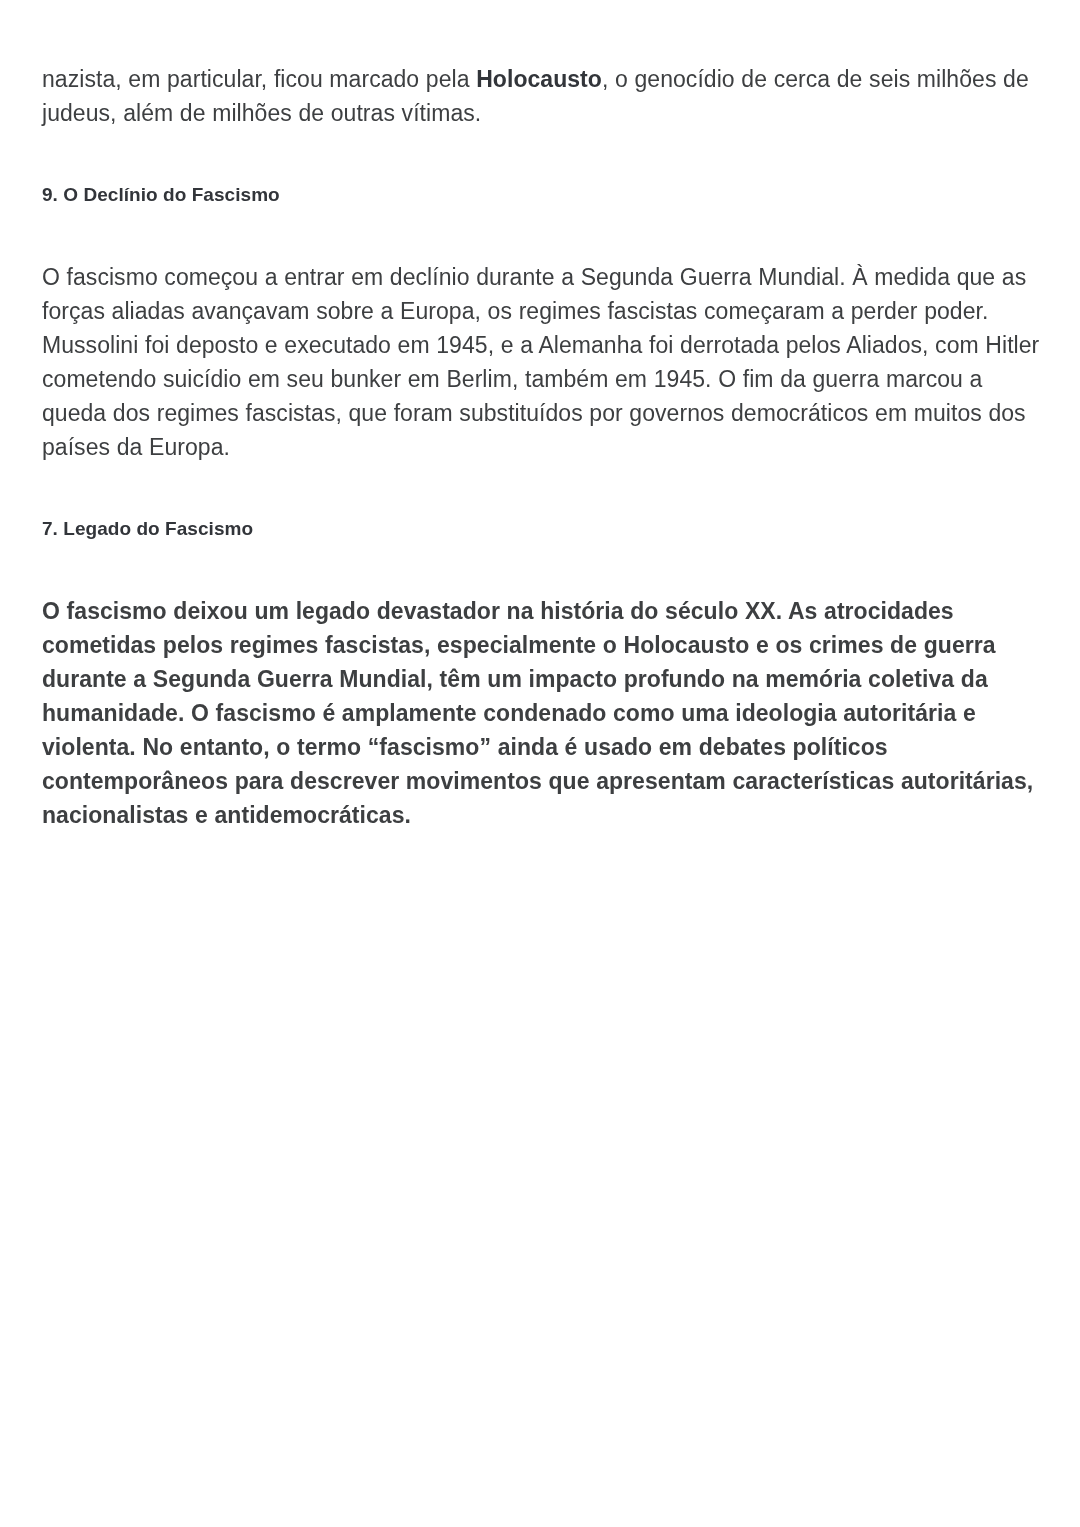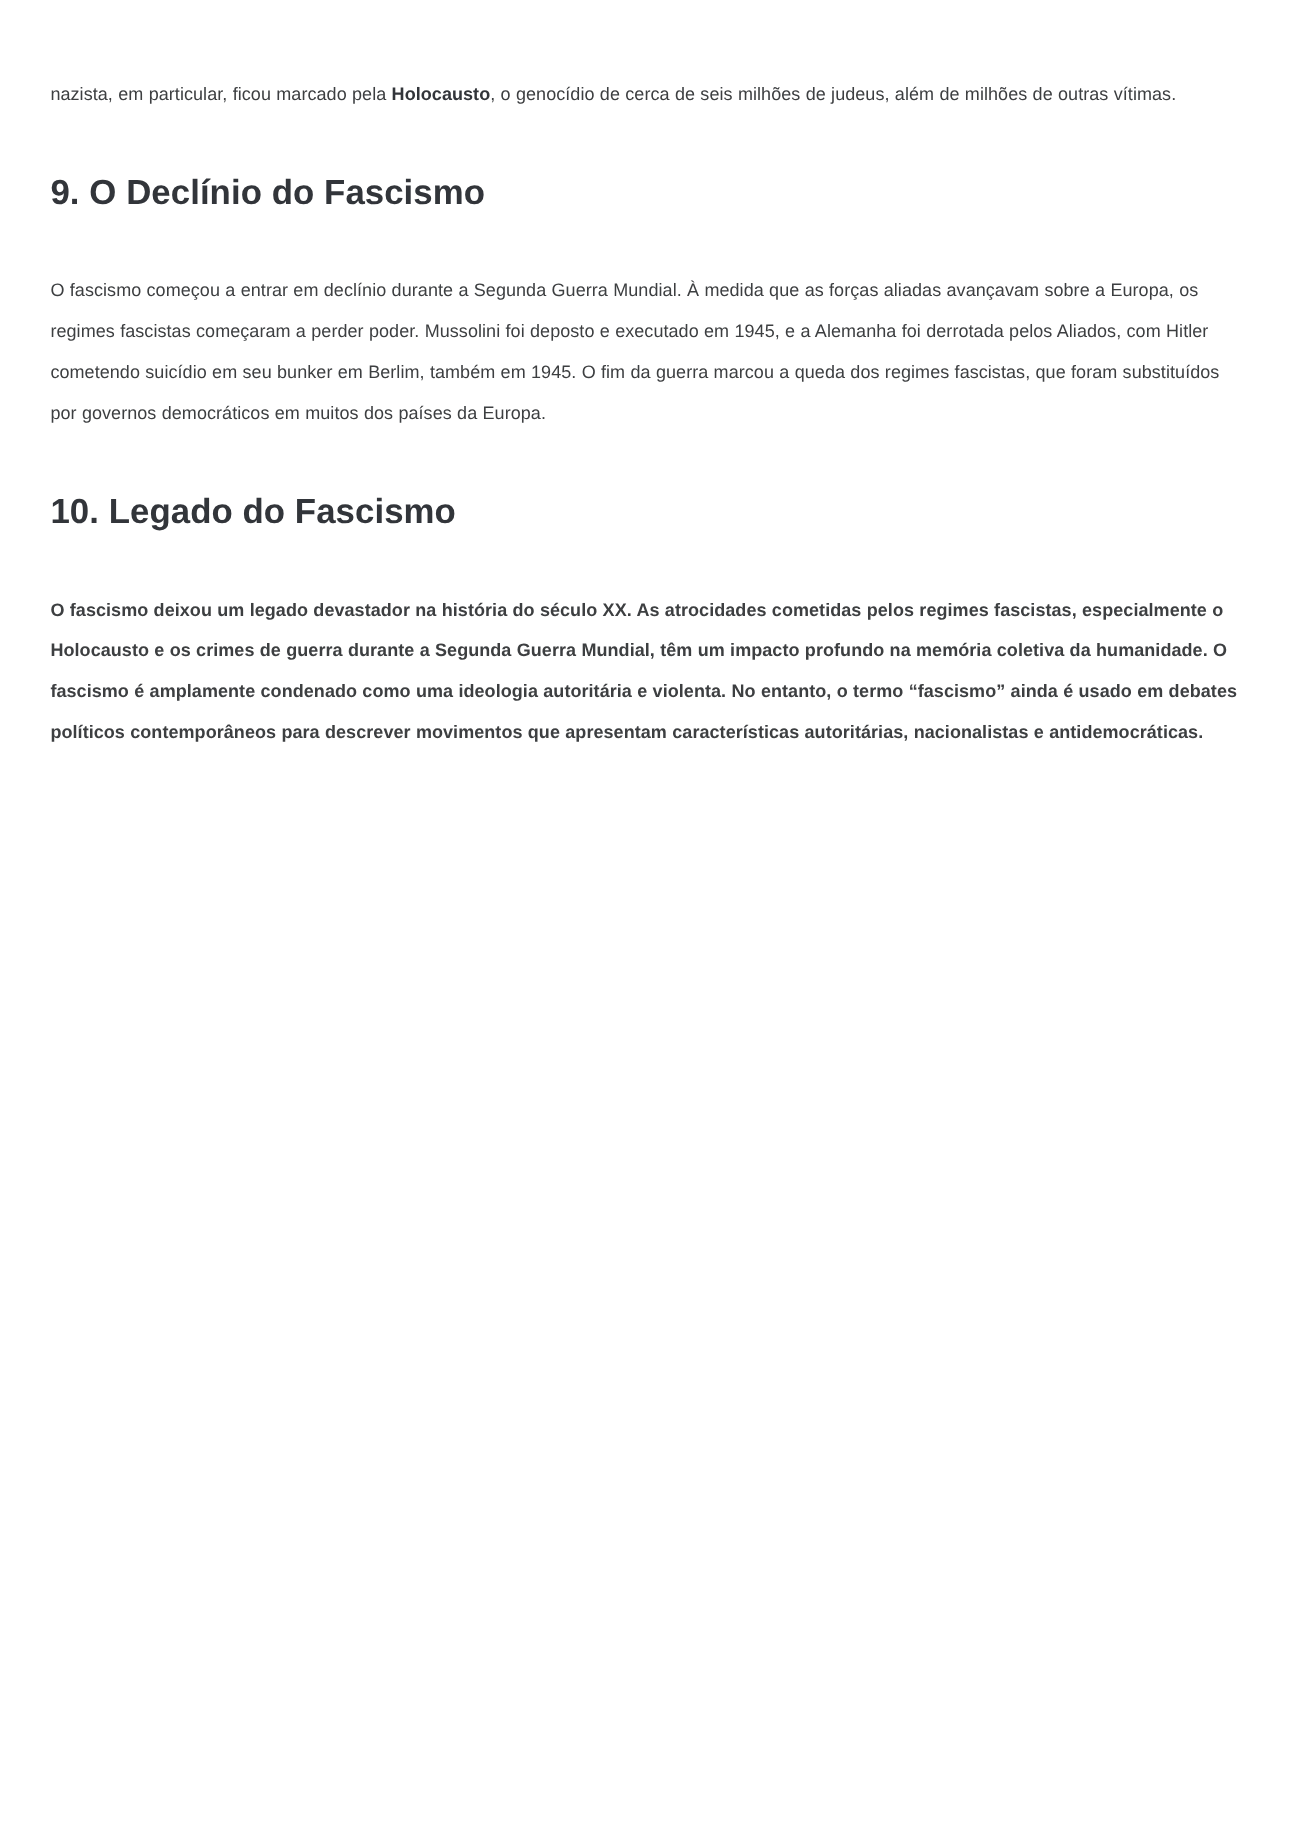--- a/index.html
+++ b/index.html
@@ -20,33 +20,33 @@
     box-sizing: border-box;
     width: 1080px;
     height: 1527px;
     background: #ffffff;
     padding: 62px 40px 0 42px;
   }
   .doc-body {
     width: 1000px;
   }
   .para {
-    font-size: 15px;
+    font-size: 23px;
     line-height: 34px;
     letter-spacing: 0.05px;
     margin: 0 0 48px 0;
     text-align: left;
     word-spacing: 0.2px;
     color: #3d3f41;
   }
   .para.tight-top {
     margin-top: 0;
   }
   .heading {
-    font-size: 29px;
+    font-size: 19px;
     line-height: 34px;
     font-weight: bold;
     margin: 0 0 48px 0;
     color: #32353a;
     letter-spacing: 0.05px;
   }
   .para:last-child {
     margin-bottom: 0;
     font-weight: bold;
   }
@@ -60,18 +60,18 @@
 
 <div class="page">
   <div class="doc-body">
 
     <p class="para tight-top"><span>nazista, em particular, ficou marcado pela </span><span class="strong">Holocausto</span><span>, o genocídio de cerca de seis milhões de judeus, além de milhões de outras vítimas.</span></p>
 
     <h2 class="heading">9. O Declínio do Fascismo</h2>
 
     <p class="para">O fascismo começou a entrar em declínio durante a Segunda Guerra Mundial. À medida que as forças aliadas avançavam sobre a Europa, os regimes fascistas começaram a perder poder. Mussolini foi deposto e executado em 1945, e a Alemanha foi derrotada pelos Aliados, com Hitler cometendo suicídio em seu bunker em Berlim, também em 1945. O fim da guerra marcou a queda dos regimes fascistas, que foram substituídos por governos democráticos em muitos dos países da Europa.</p>
 
-    <h2 class="heading">10. Legado do Fascismo</h2>
+    <h2 class="heading">7. Legado do Fascismo</h2>
 
     <p class="para">O fascismo deixou um legado devastador na história do século XX. As atrocidades cometidas pelos regimes fascistas, especialmente o Holocausto e os crimes de guerra durante a Segunda Guerra Mundial, têm um impacto profundo na memória coletiva da humanidade. O fascismo é amplamente condenado como uma ideologia autoritária e violenta. No entanto, o termo “fascismo” ainda é usado em debates políticos contemporâneos para descrever movimentos que apresentam características autoritárias, nacionalistas e antidemocráticas.</p>
 
   </div>
 </div>
 
 </body></html>

